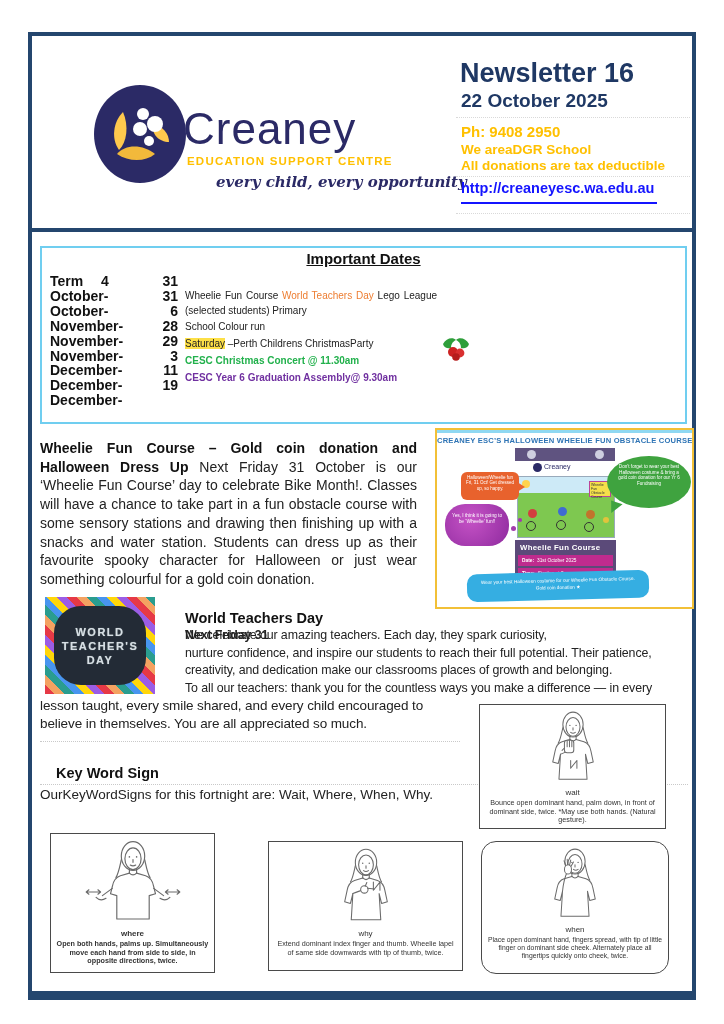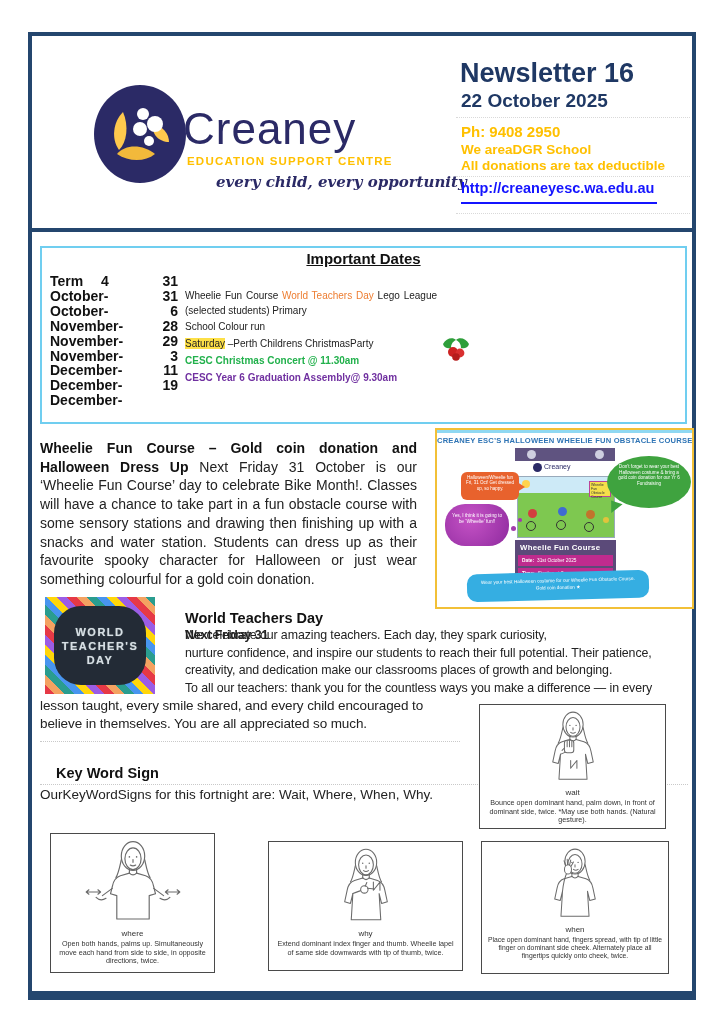--- a/index.html
+++ b/index.html
@@ -97,23 +97,23 @@
   .wtd-l6 { left:40px; top:716px; font-size:13.5px; }
 
   
   .sep-dot  { border-top:1px dotted #c9c9c9; height:0; }
   .kws-head { left:56px; top:765px; font-size:14.5px; font-weight:bold; color:#111; }
   .kws-body { left:40px; top:787px; font-size:13.5px; color:#222; }
 
   
   .sign-card { border:1px solid #4a4a4a; background:#fff; text-align:center; overflow:hidden; }
   .card-wait  { left:479px; top:704px; width:187px; height:125px; }
-  .card-where { left:50px;  top:833px; width:165px; height:140px; }
+  .card-where { left:50px;  top:833px; width:165px; height:140px;font-weight:bold; }
   .card-why   { left:268px; top:841px; width:195px; height:130px; }
-  .card-when  { left:481px; top:841px; width:188px; height:133px; }
+  .card-when  { left:481px; top:841px; width:188px; height:133px;border-radius:15px; }
   .sign-word { font-size:8px; color:#333; margin-top:1px; }
   .sign-cap  { font-size:7.2px; line-height:8.6px; color:#333; padding:2px 5px 0 5px; }
   .card-when .sign-cap { font-size:6.8px; line-height:8px; }
   .sign-svg { display:block; margin:4px auto 0 auto; }
   svg.person { stroke:#6b6b6b; fill:none; stroke-width:1.3; stroke-linecap:round; stroke-linejoin:round; }
   svg.person .fill { fill:#fff; }
   svg.person .dot { fill:#6b6b6b; stroke:none; }
 </style>
 </head>
 <body>

